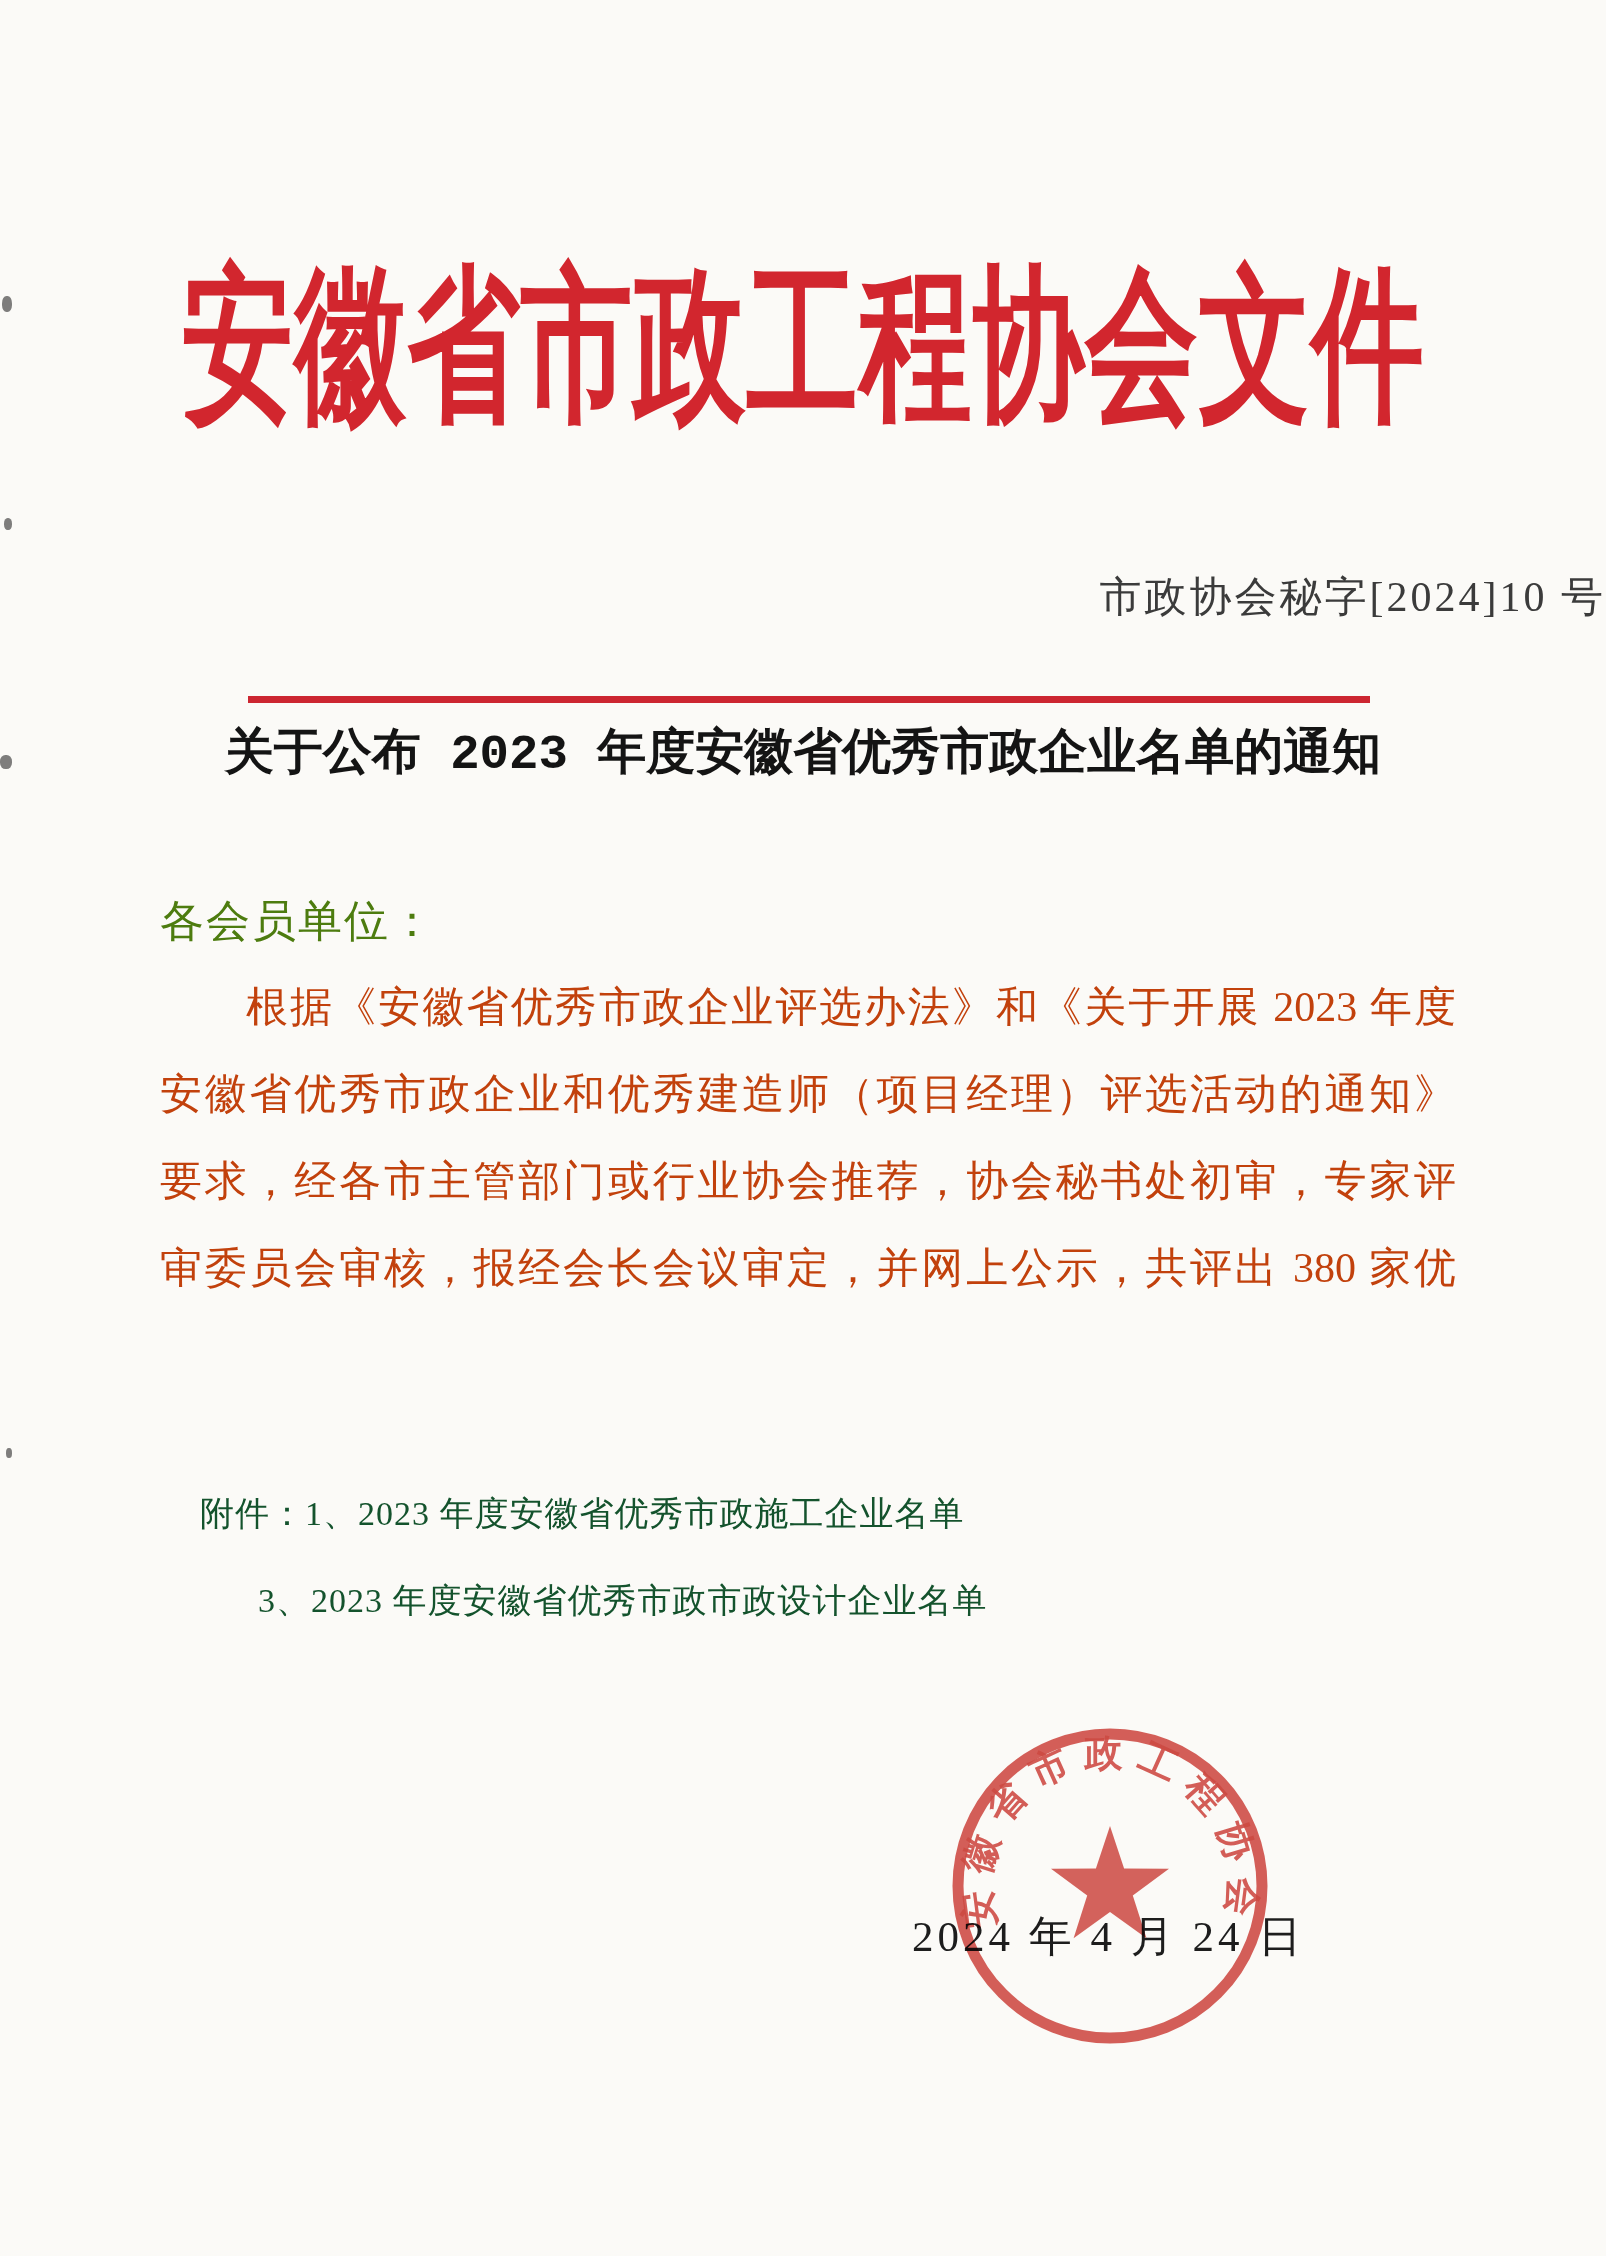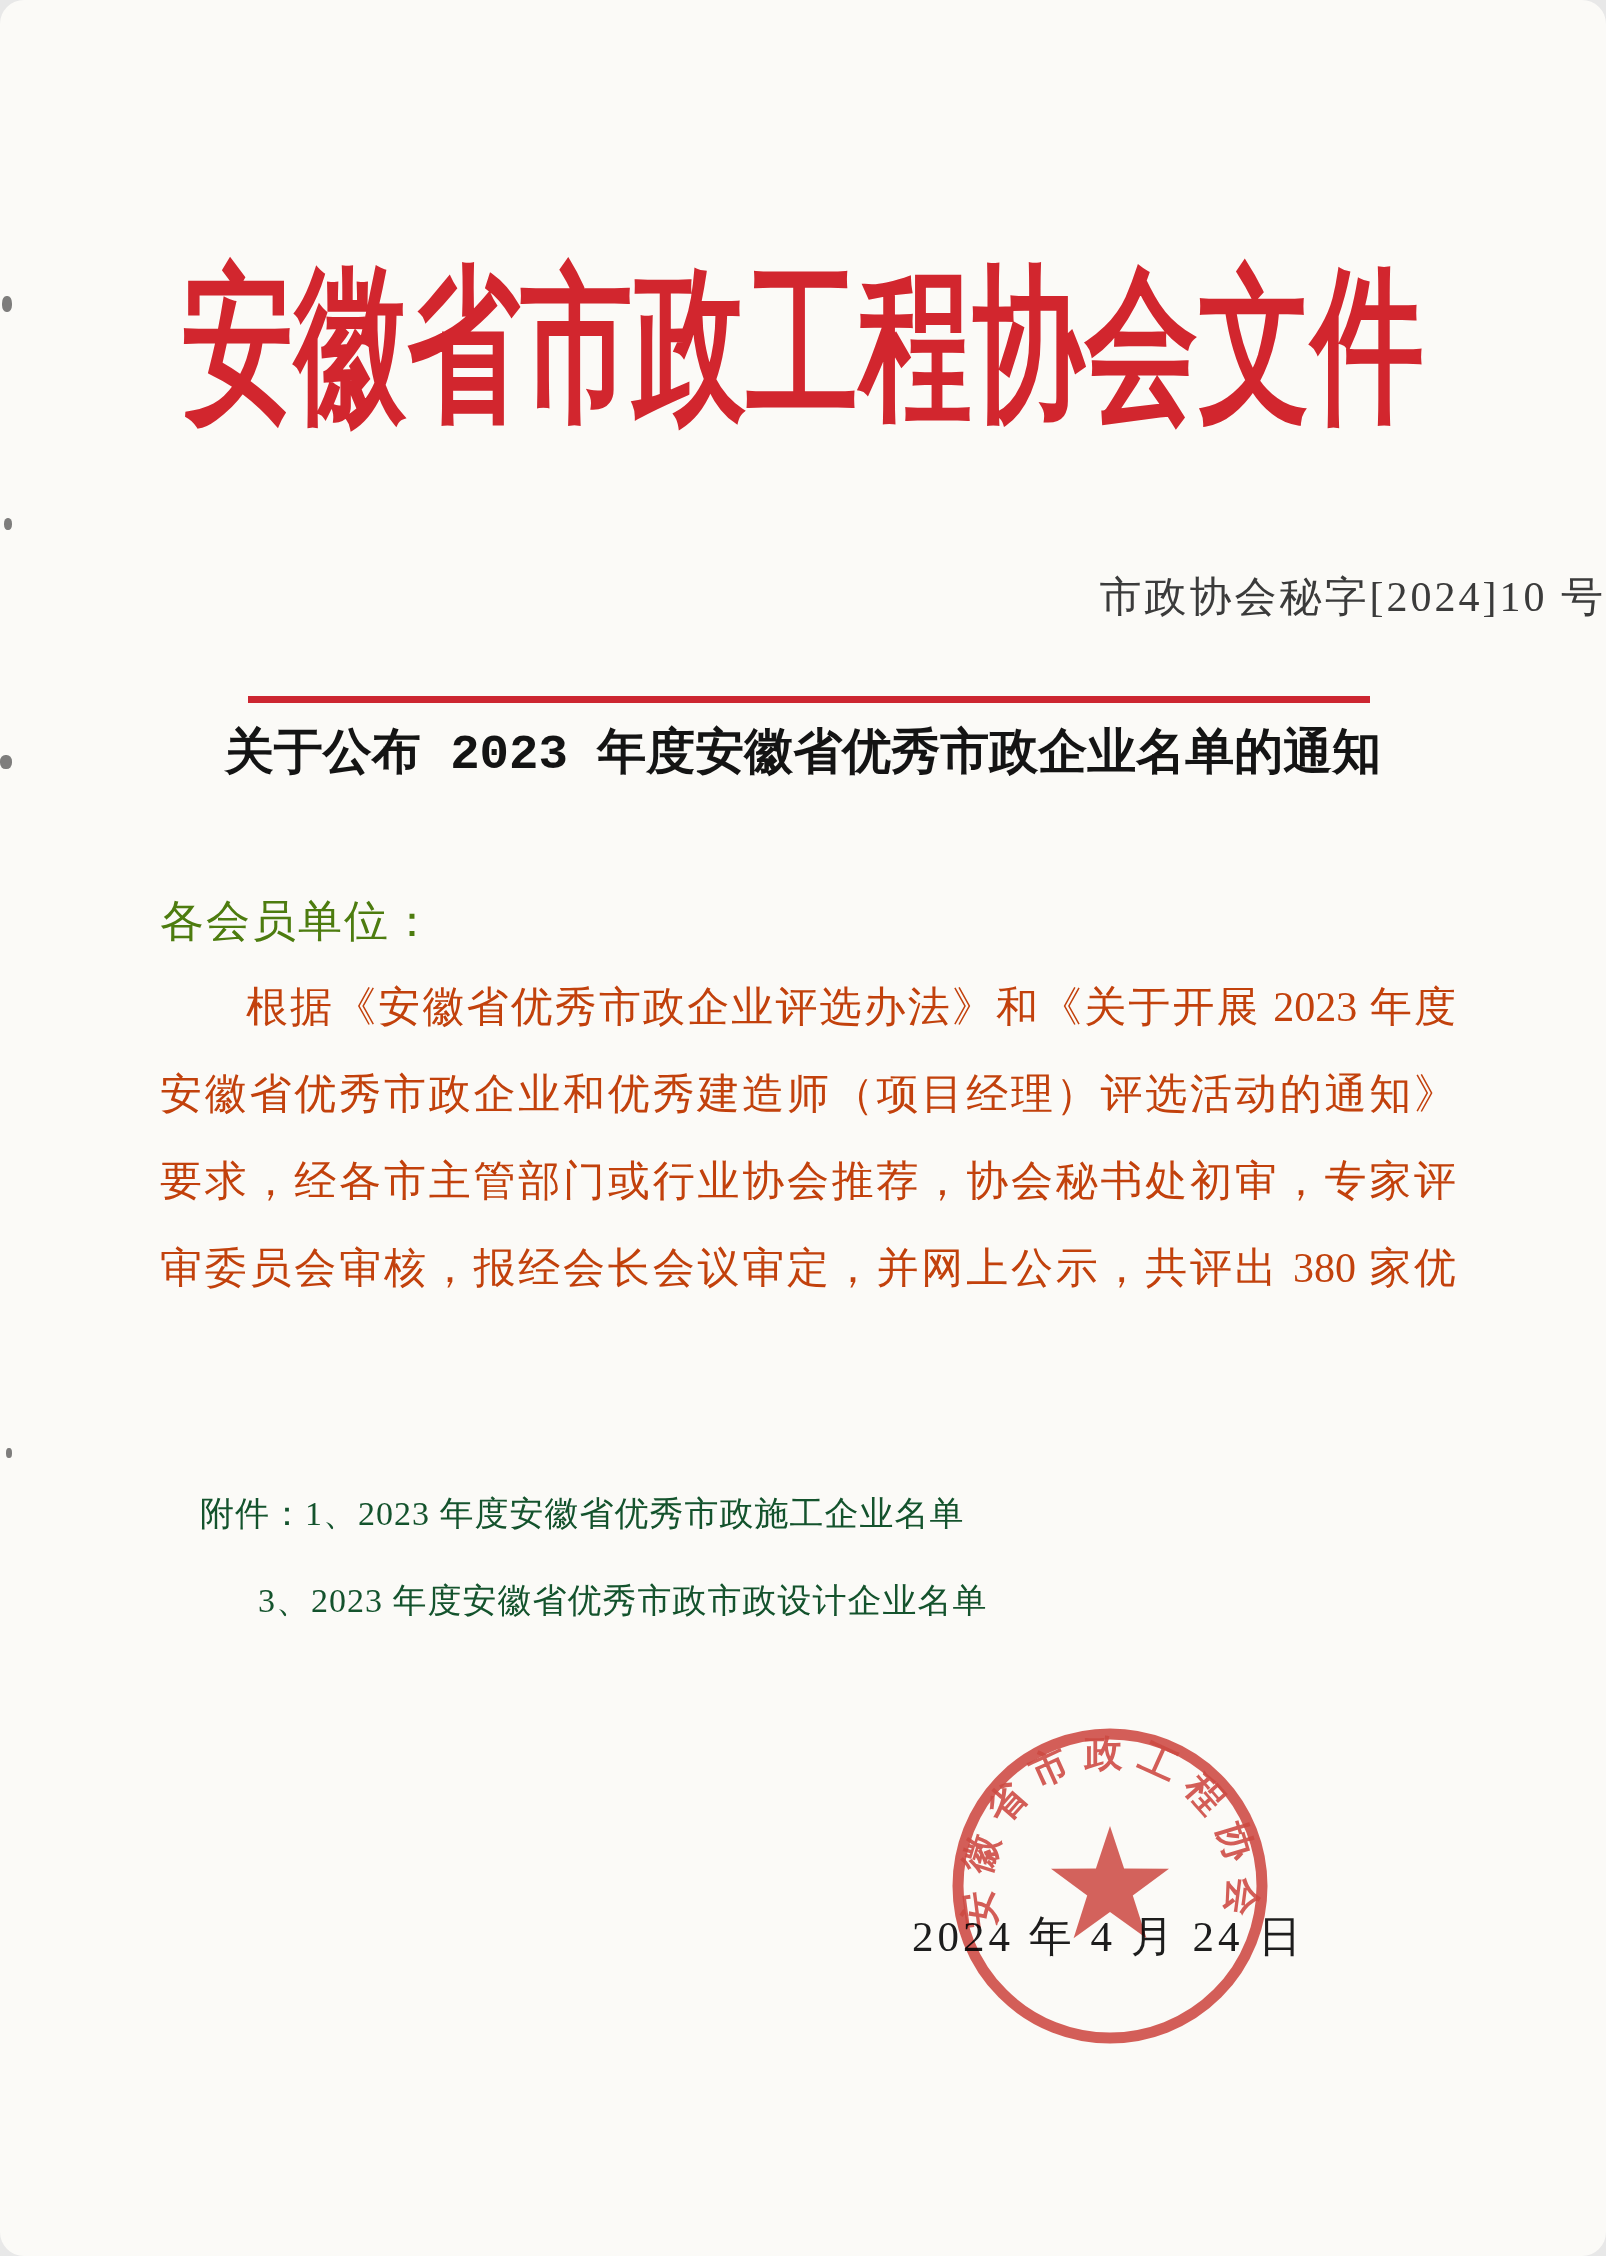--- a/index.html
+++ b/index.html
@@ -4,21 +4,20 @@
 <style>
   html,body{margin:0;padding:0;background:#e8e8e8;}
   .page{
     position:relative;
     width:1606px;height:2256px;
     margin:0 auto;
     background:#fbfaf7;
     overflow:hidden;
     font-family:"Liberation Serif", serif;
     color:#222;
-    border-radius:24px;
   }
   
   .org-title{
     position:absolute;top:262px;left:0;width:1606px;
     text-align:center;
     font-family:"Liberation Serif", serif;
     font-weight:900;
     font-size:112px;
     letter-spacing:1px;
     color:#d2262e;

